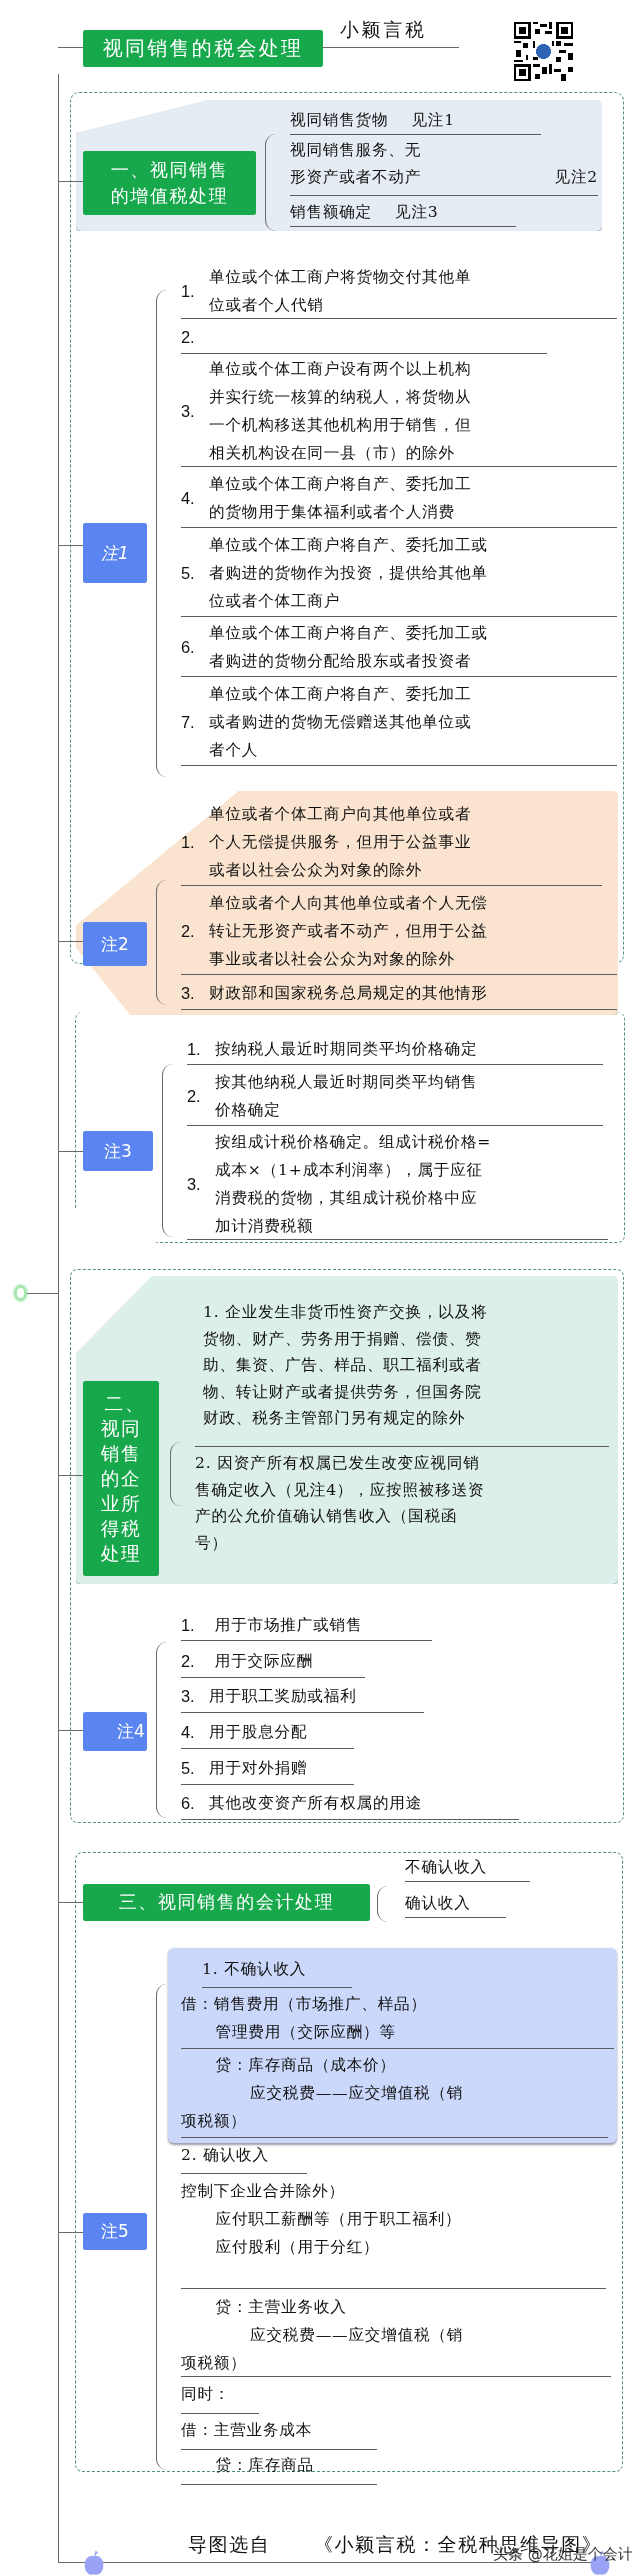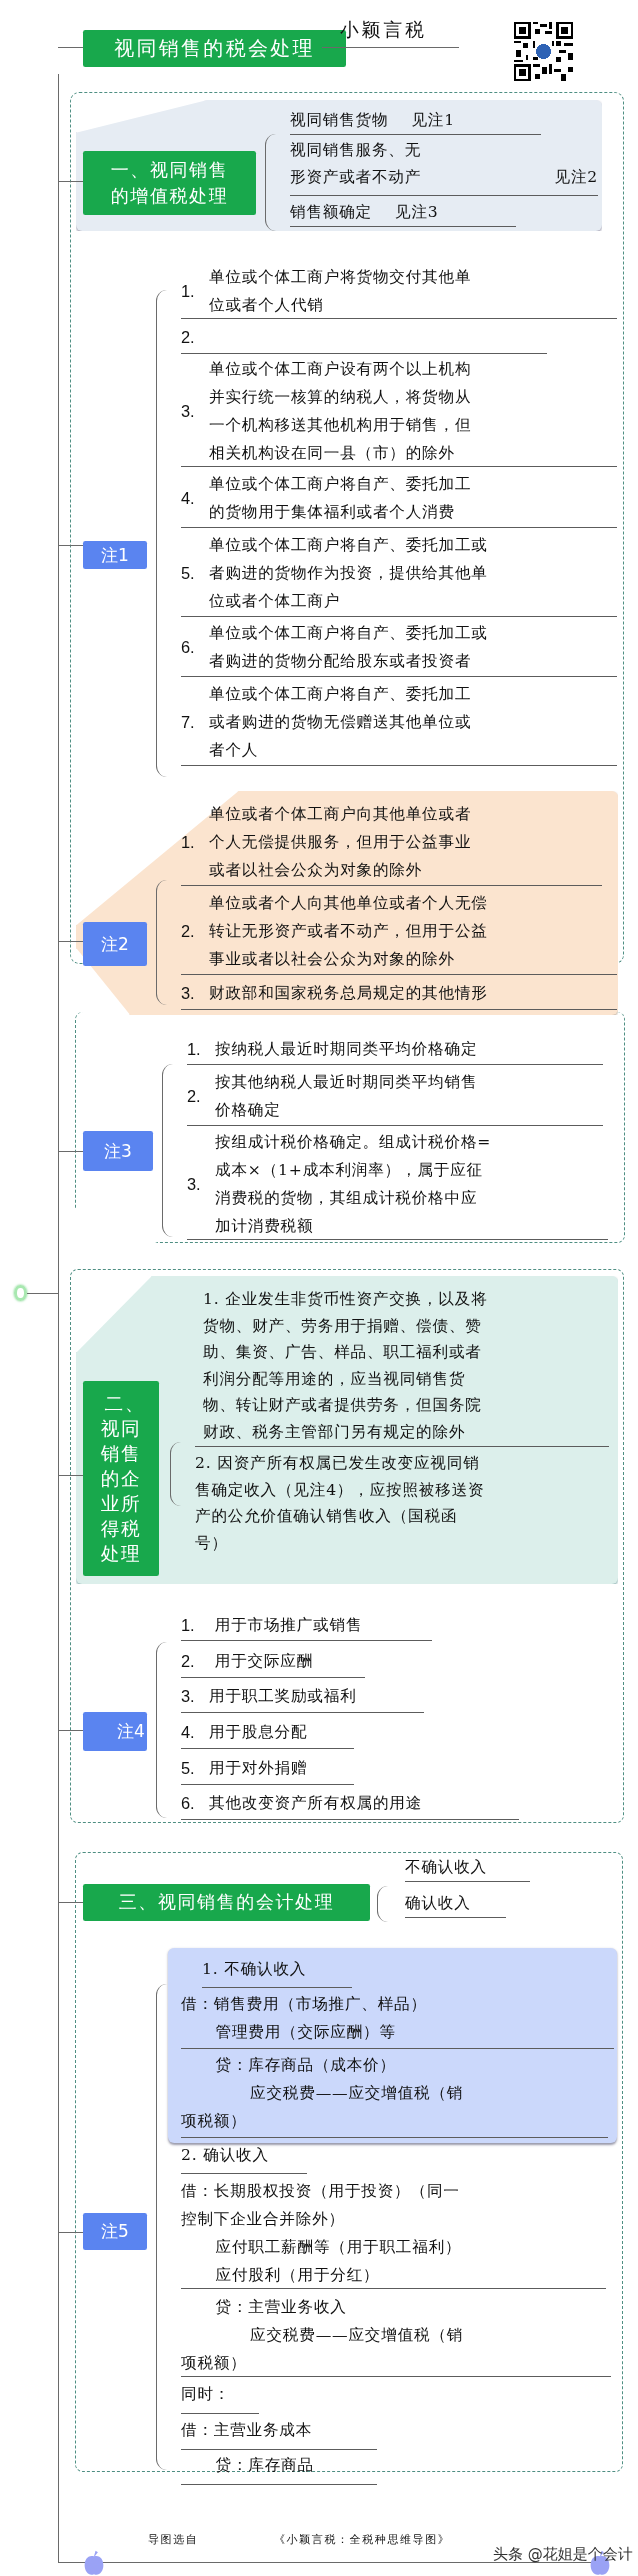--- a/index.html
+++ b/index.html
@@ -3,21 +3,21 @@
   <meta charset="utf-8">
   <style>
     * { box-sizing: border-box; margin: 0; padding: 0; }
     html, body { width: 639px; height: 2576px; background: #ffffff; overflow: hidden; }
     body { position: relative; font-family: "DejaVu Serif", "Liberation Serif", serif; color: #111; }
     .spine { position: absolute; left: 58px; top: 74px; width: 0.8px; height: 2488px; background: #6a6a6a; }
     .spine-bottom { position: absolute; left: 58px; top: 2562px; width: 542px; height: 0.8px; background: #6a6a6a; }
     .conn { position: absolute; height: 0.8px; background: #6a6a6a; }
 
     .root {
-      position: absolute; left: 83px; top: 30px; width: 263px; height: 37px;
+      position: absolute; left: 83px; top: 30px; width: 240px; height: 37px;
       background: #18a84c; color: #fff; border-radius: 2.3px;
       font-size: 20px; letter-spacing: 2.3px; text-align: center; line-height: 37px;
     }
     .root-tail { position: absolute; left: 322px; top: 47px; width: 137px; height: 0.8px; background: #6a6a6a; }
     .brand { position: absolute; left: 340px; top: 17px; font-size: 18.7px; letter-spacing: 3.1px; }
     .qr { position: absolute; left: 514px; top: 22px; width: 59px; height: 59px; background: #fff; }
     .qr svg { width: 59px; height: 59px; }
 
     .boundary {
       position: absolute; border: 1.2px dashed #4f8f83; border-radius: 7.8px;
@@ -36,21 +36,21 @@
     }
     .leaf {
       position: absolute; font-size: 15.6px; line-height: 28px;
       border-bottom: 0.8px solid #5c5c5c; display: flex; align-items: center;
     }
     .leaf .num { width: 20px; flex: 0 0 20px; font-family: "Liberation Sans", sans-serif; font-size: 16.4px; }
     .leaf .txt { flex: 1; letter-spacing: 0.8px; margin-left: 8px; }
     .plain { position: absolute; font-size: 15.6px; line-height: 28px; border-bottom: 0.8px solid #5c5c5c; letter-spacing: 0.8px; white-space: pre; }
     .brace { position: absolute; border-left: 0.8px solid #6a6a6a; border-radius: 11px 0 0 11px; }
 
-    .footer-text { position: absolute; font-size: 11px; letter-spacing: 1.6px; }
+    .footer-text { position: absolute; font-size: 19px; letter-spacing: 1.6px; margin-left: 40px; }
     .apple { position: absolute; width: 22px; height: 26.5px; }
     .watermark-credit { position: absolute; right: 6.2px; top: 2545px; font-family: "DejaVu Sans", sans-serif; font-size: 15px; color: #333; }
     .ring { position: absolute; left: 14px; top: 1285px; width: 12.5px; height: 15.6px; border: 3.1px solid #a8e8b0; border-radius: 50%; box-shadow: 0 0 2.3px #6ccf7c; }
   </style>
 </head>
 <body>
 
 <div class="spine"></div>
 <div class="spine-bottom"></div>
 <div class="ring"></div>
@@ -116,21 +116,21 @@
 <div class="plain" style="left:290px;top:137px;width:308px;height:59px;line-height:26.5px;white-space:normal;">
   <div>视同销售服务、无</div>
   <div style="display:flex;justify-content:space-between;gap:40px;">
       <span>形资产或者不动产</span>
       <span>见注2</span>
     </div>
 </div>
 <div class="plain" style="left:290px;top:198px;width:226px;"><span>销售额确定</span>    <span>见注3</span></div>
 
 <div class="conn" style="left:58px;top:545px;width:25px;"></div>
-<div class="blue-node" style="left:83px;top:541px;width:64px;height:28px;">注1</div>
+<div class="blue-node" style="left:83px;top:523px;width:64px;height:60px;font-style:italic;">注1</div>
 <div class="brace" style="left:156px;top:290px;width:12.5px;height:487px;"></div>
 <div class="leaf" style="left:181px;top:263px;width:436px;height:56px;">
     <span class="num">1.</span>
     <span class="txt">
       <div>单位或个体工商户将货物交付其他单</div>
       <div>位或者个人代销</div>
     </span>
   </div>
 <div class="leaf" style="left:181px;top:321px;width:366px;height:33px;">
     <span class="num">2.</span>
@@ -238,21 +238,20 @@
     <div>得税</div>
     <div>处理</div>
   </div>
 </div>
 <div class="brace" style="left:170px;top:1442px;width:12.5px;height:64px;"></div>
 <div class="leaf" style="left:195px;top:1285px;width:414px;height:162px;line-height:26.5px;">
     <span class="txt">
       <div>1. 企业发生非货币性资产交换，以及将</div>
       <div>货物、财产、劳务用于捐赠、偿债、赞</div>
       <div>助、集资、广告、样品、职工福利或者</div>
-      <div>利润分配等用途的，应当视同销售货</div>
       <div>物、转让财产或者提供劳务，但国务院</div>
       <div>财政、税务主管部门另有规定的除外</div>
     </span>
   </div>
 <div class="plain" style="left:195px;top:1450px;width:421px;height:137px;line-height:26.5px;border-bottom:none;white-space:normal;">
     <div>2. 因资产所有权属已发生改变应视同销</div>
     <div>售确定收入（见注4），应按照被移送资</div>
     <div>产的公允价值确认销售收入（国税函</div>
     <div>号）</div>
   </div>
@@ -293,21 +292,21 @@
 <div class="plain" style="left:405px;top:1889px;width:101px;">确认收入</div>
 
 <div class="panel" style="left:168px;top:1948px;width:449px;height:195px;background:#cbd8fb;box-shadow:0 1.6px 2.3px #99a;"></div>
 <div class="conn" style="left:58px;top:2232px;width:25px;"></div>
 <div class="blue-node" style="left:83px;top:2213px;width:64px;height:37px;">注5</div>
 <div class="brace" style="left:156px;top:1984px;width:12.5px;height:486px;"></div>
 <div class="plain" style="left:164px;top:1955px;width:150px;height:33px;margin-left:38px;">1. 不确认收入</div>
 <div class="plain" style="left:181px;top:1990px;width:433px;height:59px;white-space:pre;"><div>借：销售费用（市场推广、样品）</div><div>      管理费用（交际应酬）等</div></div>
 <div class="plain" style="left:181px;top:2051px;width:427px;height:87px;white-space:pre;"><div>      贷：库存商品（成本价）</div><div>            应交税费——应交增值税（销</div><div>项税额）</div></div>
 <div class="plain" style="left:181px;top:2141px;width:126px;height:33px;">2. 确认收入</div>
-<div class="plain" style="left:181px;top:2177px;width:425px;height:112px;white-space:pre;"><div>借：长期股权投资（用于投资）（同一</div><div>控制下企业合并除外）</div><div>      应付职工薪酬等（用于职工福利）</div><div>      应付股利（用于分红）</div></div>
+<div class="plain" style="left:181px;top:2177px;width:425px;height:112px;white-space:pre;"><div>控制下企业合并除外）</div><div>      应付职工薪酬等（用于职工福利）</div><div>      应付股利（用于分红）</div></div>
 <div class="plain" style="left:181px;top:2293px;width:430px;height:84px;white-space:pre;"><div>      贷：主营业务收入</div><div>            应交税费——应交增值税（销</div><div>项税额）</div></div>
 <div class="plain" style="left:181px;top:2380px;width:78px;height:34px;">同时：</div>
 <div class="plain" style="left:181px;top:2416px;width:196px;height:34px;">借：主营业务成本</div>
 <div class="plain" style="left:181px;top:2451px;width:196px;height:34px;white-space:pre;">      贷：库存商品</div>
 
 <div class="footer-text" style="left:148px;top:2532px;">导图选自</div>
 <div class="footer-text" style="left:274px;top:2532px;">《小颖言税：全税种思维导图》</div>
 <div class="apple" style="left:83px;top:2550px;">
   <svg viewBox="0 0 28 34" width="22" height="26.5">
       <path d="M14 8 C6 6 2 12 2 20 C2 28 8 34 14 31 C20 34 26 28 26 20 C26 12 22 6 14 8 Z" fill="#9aa2f5"></path>

